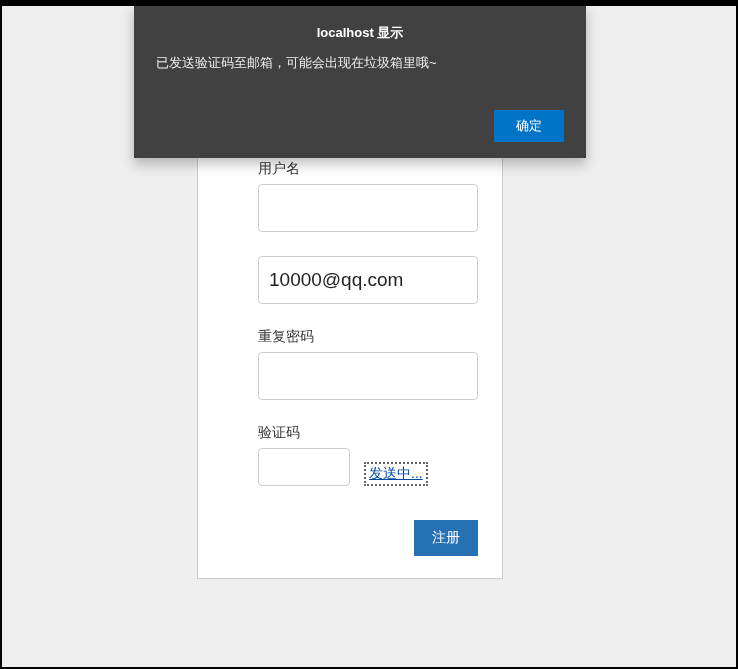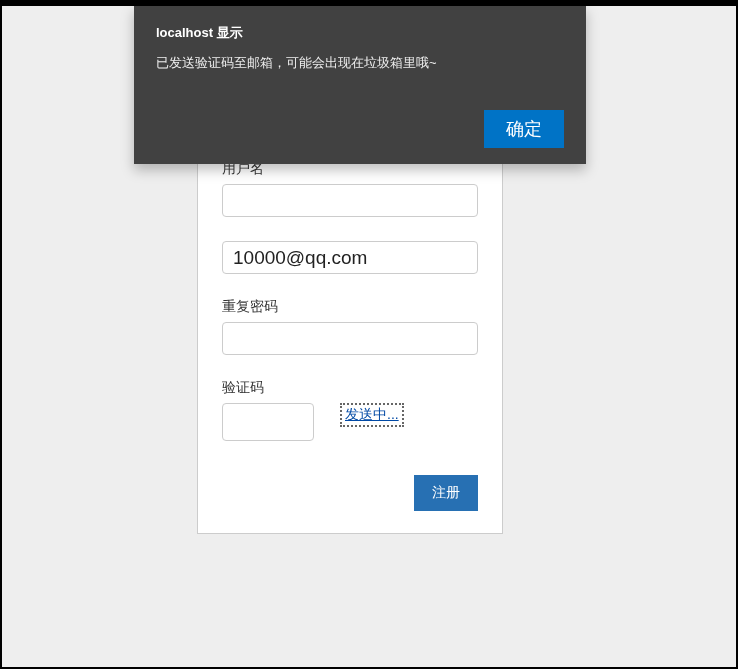--- a/index.html
+++ b/index.html
@@ -29,74 +29,76 @@
       background: #414141;
       color: #fff;
       padding: 18px 22px 16px 22px;
       box-shadow: 0 6px 12px rgba(0,0,0,0.25);
       z-index: 100;
     }
     .alert-title {
       font-size: 13px;
       font-weight: bold;
       margin-bottom: 12px;
+      text-align: center;
     }
     .alert-message {
       font-size: 13px;
       margin-bottom: 38px;
       color: #eee;
     }
     .alert-actions {
       display: flex;
       justify-content: flex-end;
     }
     .alert-ok-btn {
       background: #0073c6;
       color: #fff;
       border: none;
       padding: 7px 22px;
-      font-size: 18px;
+      font-size: 13px;
       cursor: pointer;
     }
     .form-card {
       position: absolute;
       top: 135px;
       left: 195px;
       width: 306px;
       background: #fff;
       border: 1px solid #ccc;
       padding: 22px 24px 22px 24px;
     }
     .form-group {
       margin-bottom: 24px;
+      margin-left: 36px;
     }
     .form-label {
       display: block;
       font-size: 14px;
       color: #333;
       margin-bottom: 6px;
     }
     .form-input {
       width: 100%;
-      height: 33px;
+      height: 48px;
       border: 1px solid #ccc;
       border-radius: 4px;
       padding: 6px 10px;
       font-size: 18px;
       color: #222;
       background: #fff;
     }
     .form-input.email {
       font-size: 19px;
       color: #222;
     }
     .captcha-row {
       display: flex;
-      align-items: flex-start;
-      gap: 26px;
+      align-items: flex-end;
+      gap: 14px;
     }
     .captcha-input {
       width: 92px;
       height: 38px;
       border: 1px solid #ccc;
       border-radius: 4px;
       padding: 6px 10px;
       font-size: 14px;
     }
     .send-link {

